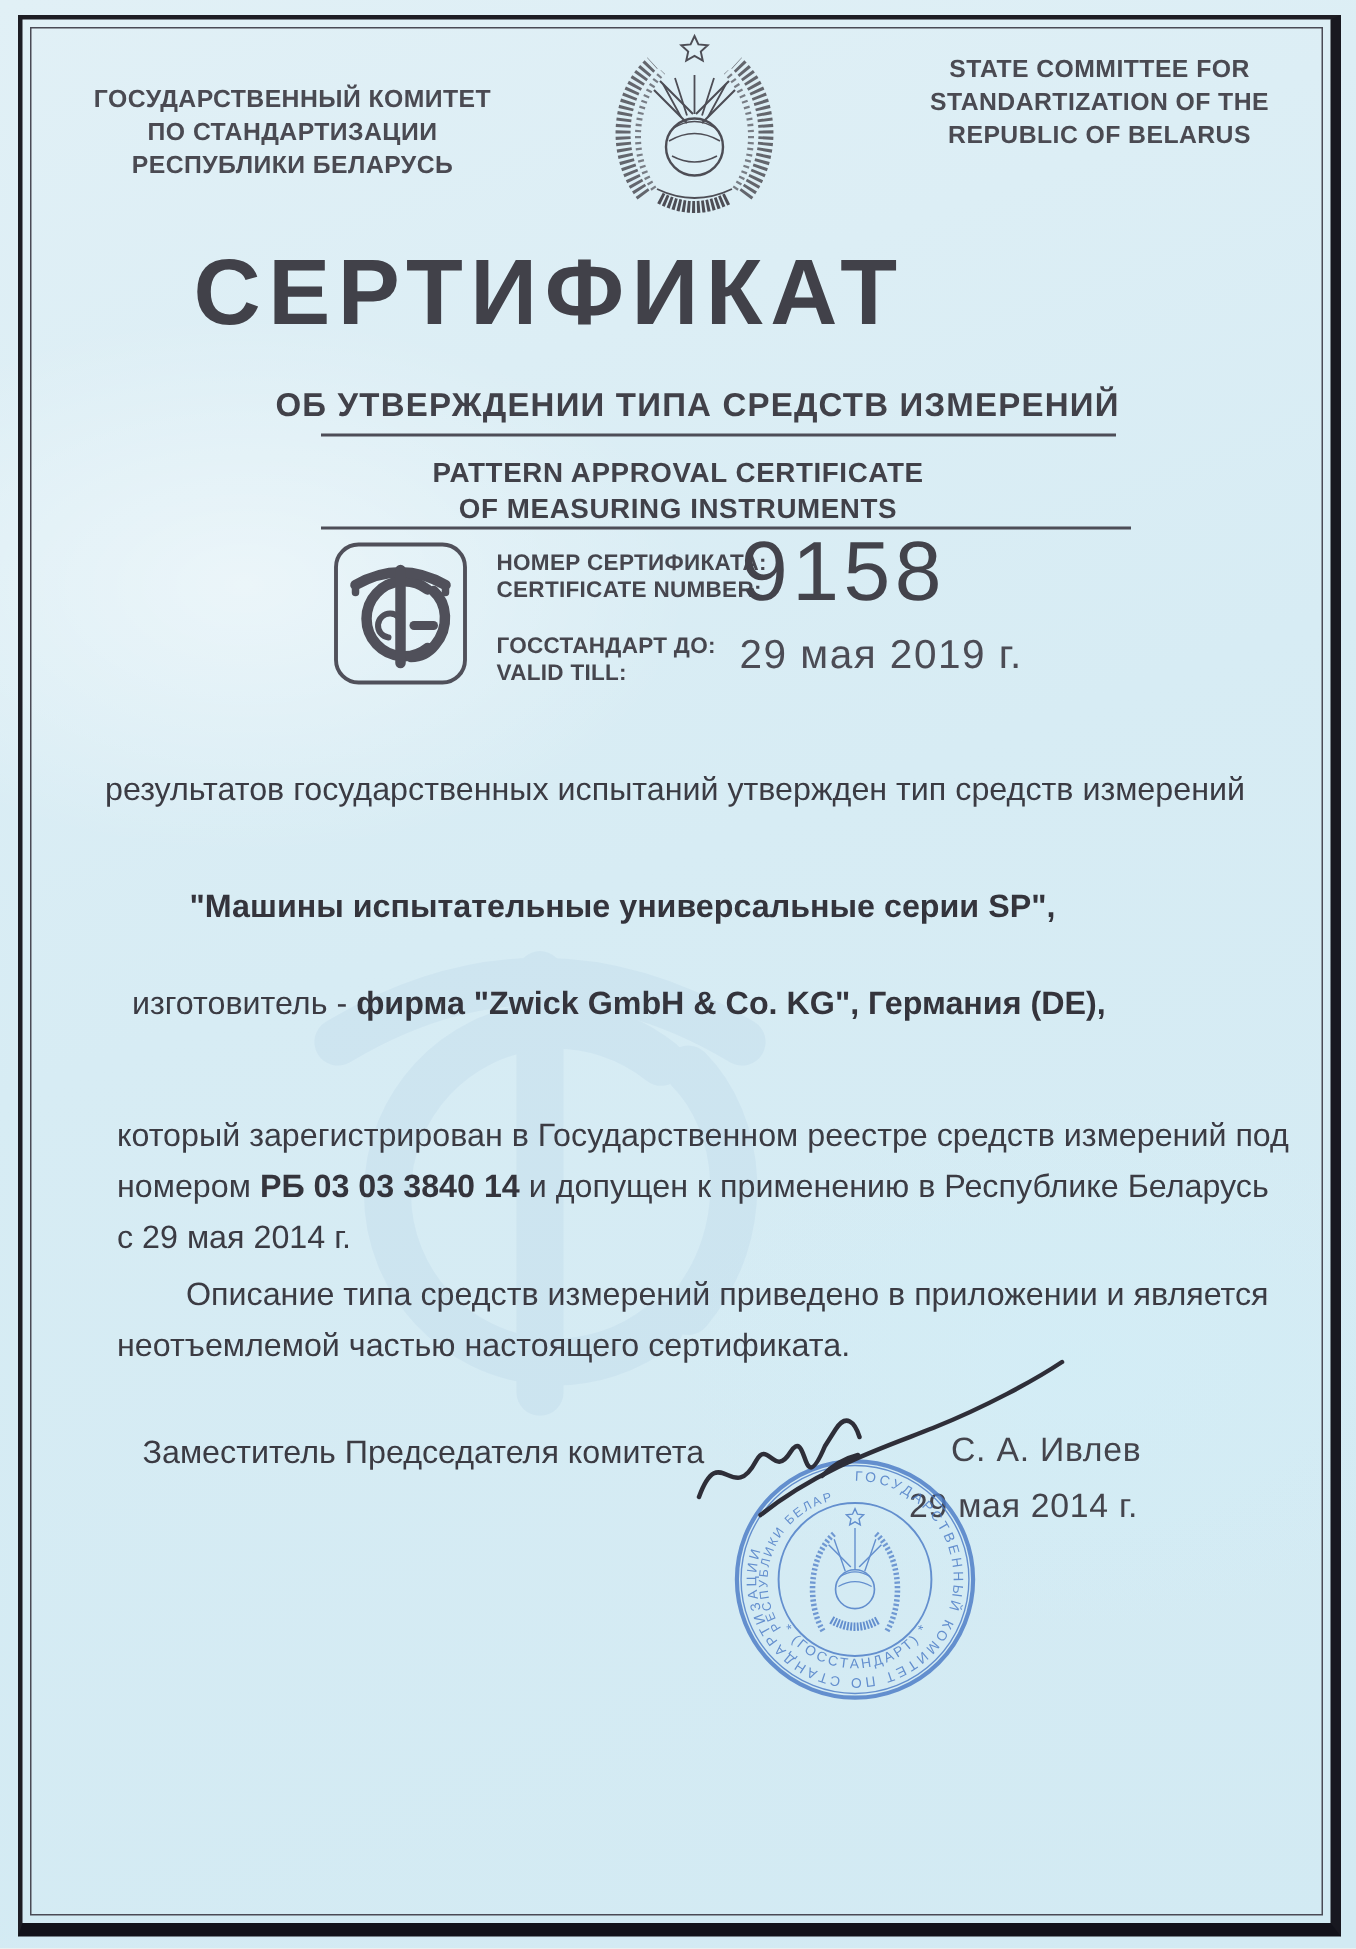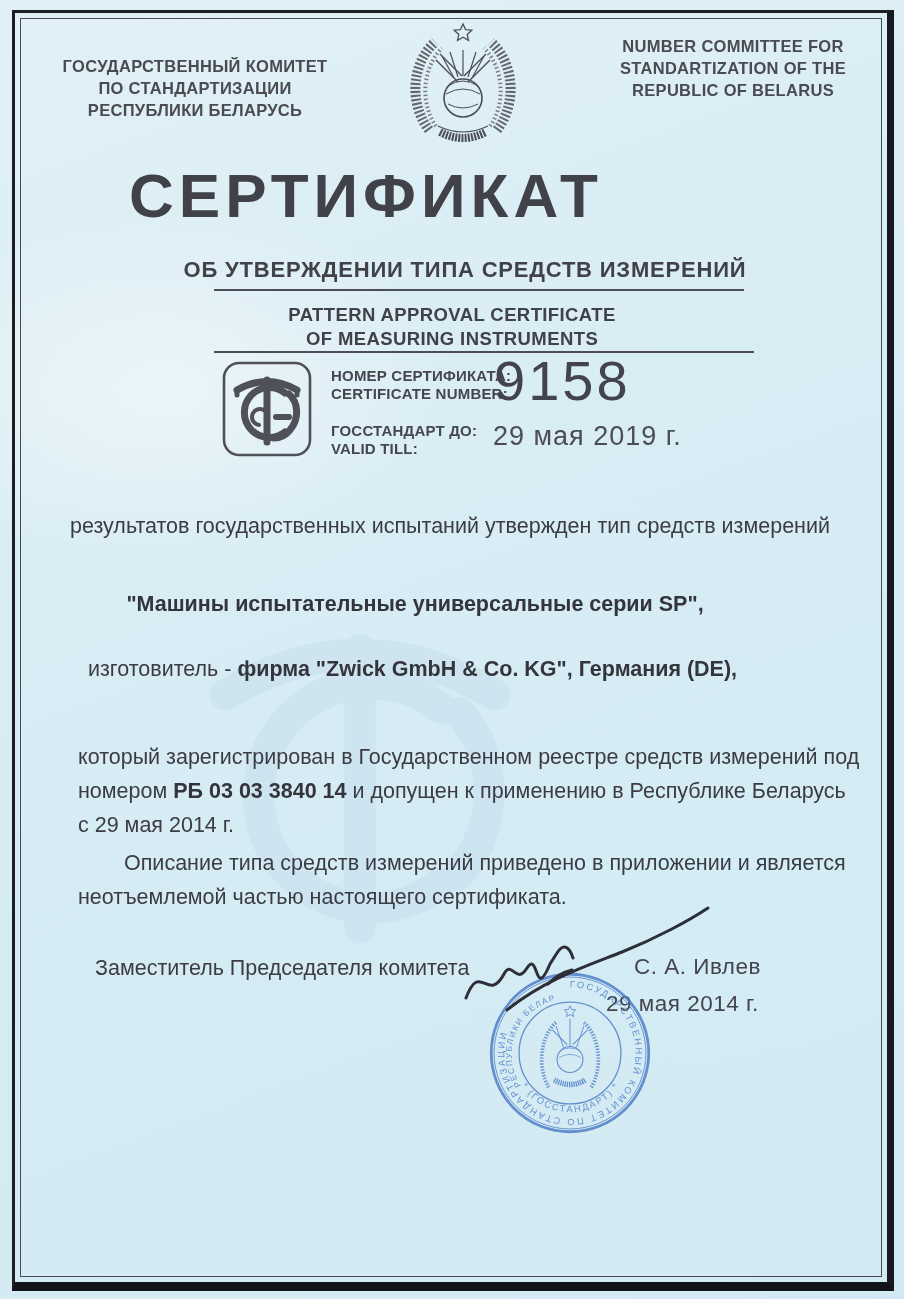--- a/index.html
+++ b/index.html
@@ -116,21 +116,21 @@
 
         <path d="M40,44 L62,66 M44,38 L66,60 M94,44 L72,66 M90,38 L68,60" stroke-width="1.4"></path>
 
         <path d="M44,116 Q67,128 90,116" stroke-width="8" stroke-dasharray="2 1.2"></path>
         <path d="M42,110 Q67,122 92,110" stroke-width="1.2"></path>
       </g>
     </svg>
   </div>
 
   <div class="abs org" style="left:578px;top:36px;">
-    <div>NUMBER COMMITTEE FOR</div>
+    <div>STATE COMMITTEE FOR</div>
     <div>STANDARTIZATION OF THE</div>
     <div>REPUBLIC OF BELARUS</div>
   </div>
 
   <div class="abs title" style="top:160px;">СЕРТИФИКАТ</div>
 
   <div class="abs subtitle" style="top:257px;">ОБ УТВЕРЖДЕНИИ ТИПА СРЕДСТВ ИЗМЕРЕНИЙ</div>
 
   <div class="abs rule" style="left:214px;top:289px;width:530px;"></div>
 

